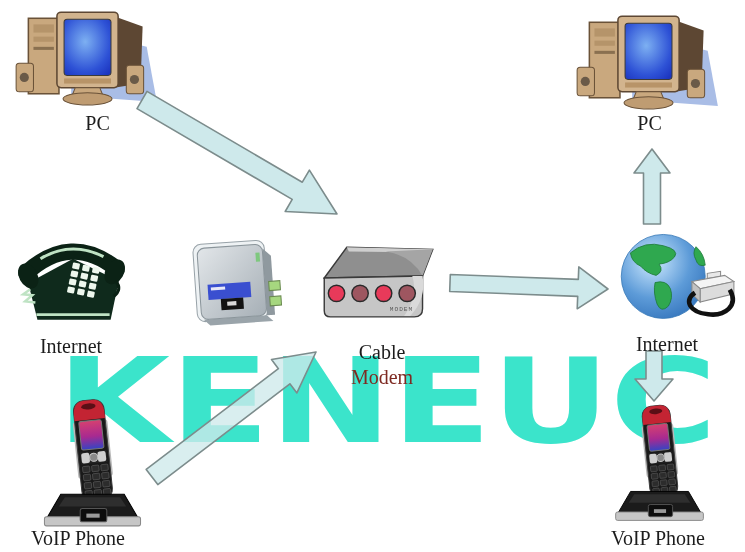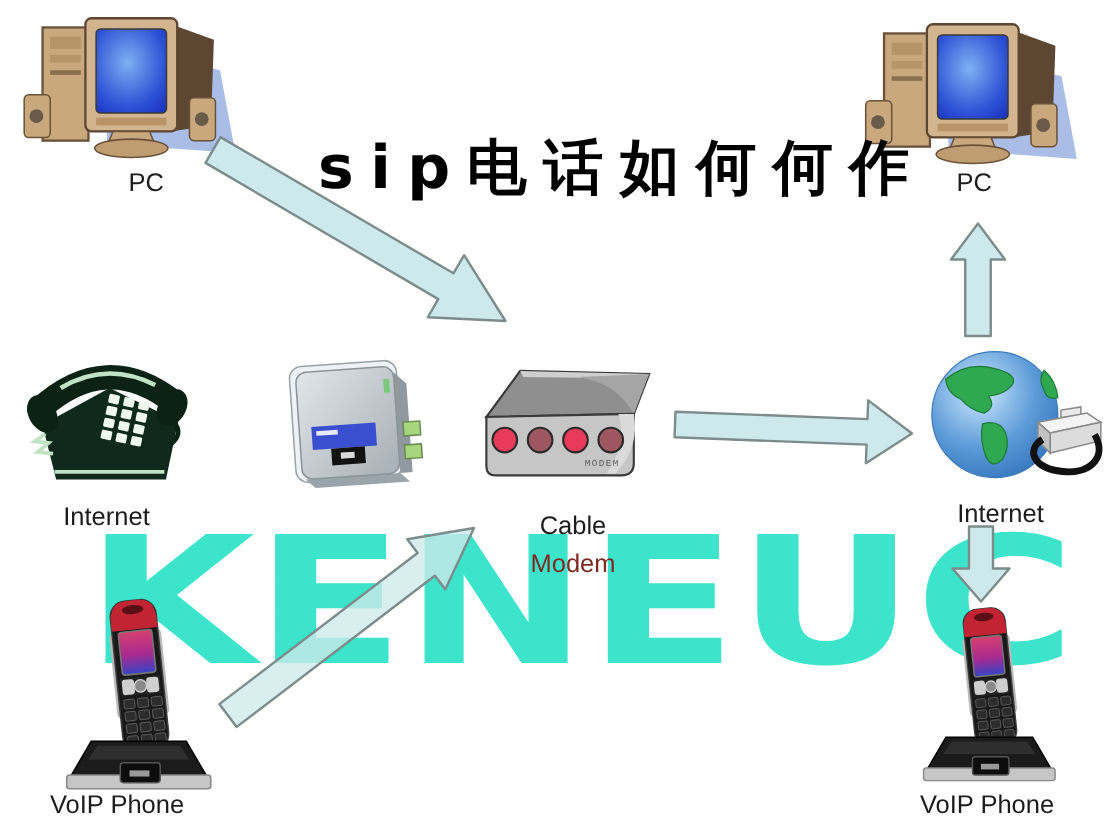--- a/index.html
+++ b/index.html
@@ -3,22 +3,22 @@
 <meta charset="utf-8">
 <style>
   html,body{margin:0;padding:0;background:#fff;}
   .canvas{
     position:relative;width:745px;height:552px;background:#fff;
     overflow:hidden;font-family:"Liberation Sans",sans-serif;
   }
   .wm{position:absolute;left:52px;top:348px;z-index:1;}
   .dev{position:absolute;z-index:2;overflow:visible;}
   .label{
-    position:absolute;z-index:4;font-size:17px;color:#1c1c1c;
-    text-align:center;white-space:nowrap;
+    position:absolute;z-index:4;font-size:20px;color:#1c1c1c;
+    text-align:center;white-space:nowrap;font-family:Liberation Serif, serif;
   }
   .label.left{text-align:center;}
   .modem-label{color:#7e2a22;}
   .title{
     position:absolute;left:212px;top:84px;z-index:4;
     font-family:"DejaVu Sans","Liberation Sans",sans-serif;
     font-size:40px;font-weight:bold;letter-spacing:11px;
     color:#000;white-space:nowrap;
   }
   .arrows{position:absolute;left:0;top:0;z-index:3;pointer-events:none;}
@@ -164,21 +164,20 @@
         <rect x="55" y="112" width="26" height="13" rx="2" fill="#0d0d0d" stroke="#555"></rect>
         <rect x="61" y="117" width="13" height="4" fill="#9a9a9a"></rect>
       </g>
     </defs>
   </svg>
 
   <svg class="wm" width="680" height="108">
     <text x="5" y="94" font-size="118" font-weight="bold" font-family="DejaVu Sans, Liberation Sans, sans-serif" textLength="660" lengthAdjust="spacingAndGlyphs" fill="#3BE4CB">KENEUC</text>
   </svg>
 
-  <div class="title">sip电话如何何作</div>
 
   <svg class="dev" style="left:12px;top:4px;width:148px;height:102px" viewBox="0 0 145 100">
       <use href="#pc-sym"></use>
     </svg>
   <svg class="dev" style="left:573px;top:8px;width:148px;height:102px" viewBox="0 0 145 100">
       <use href="#pc-sym"></use>
     </svg>
   <svg class="dev" style="left:12px;top:228px;width:122px;height:99px" viewBox="0 0 120 97">
       <use href="#tel-sym"></use>
     </svg>

